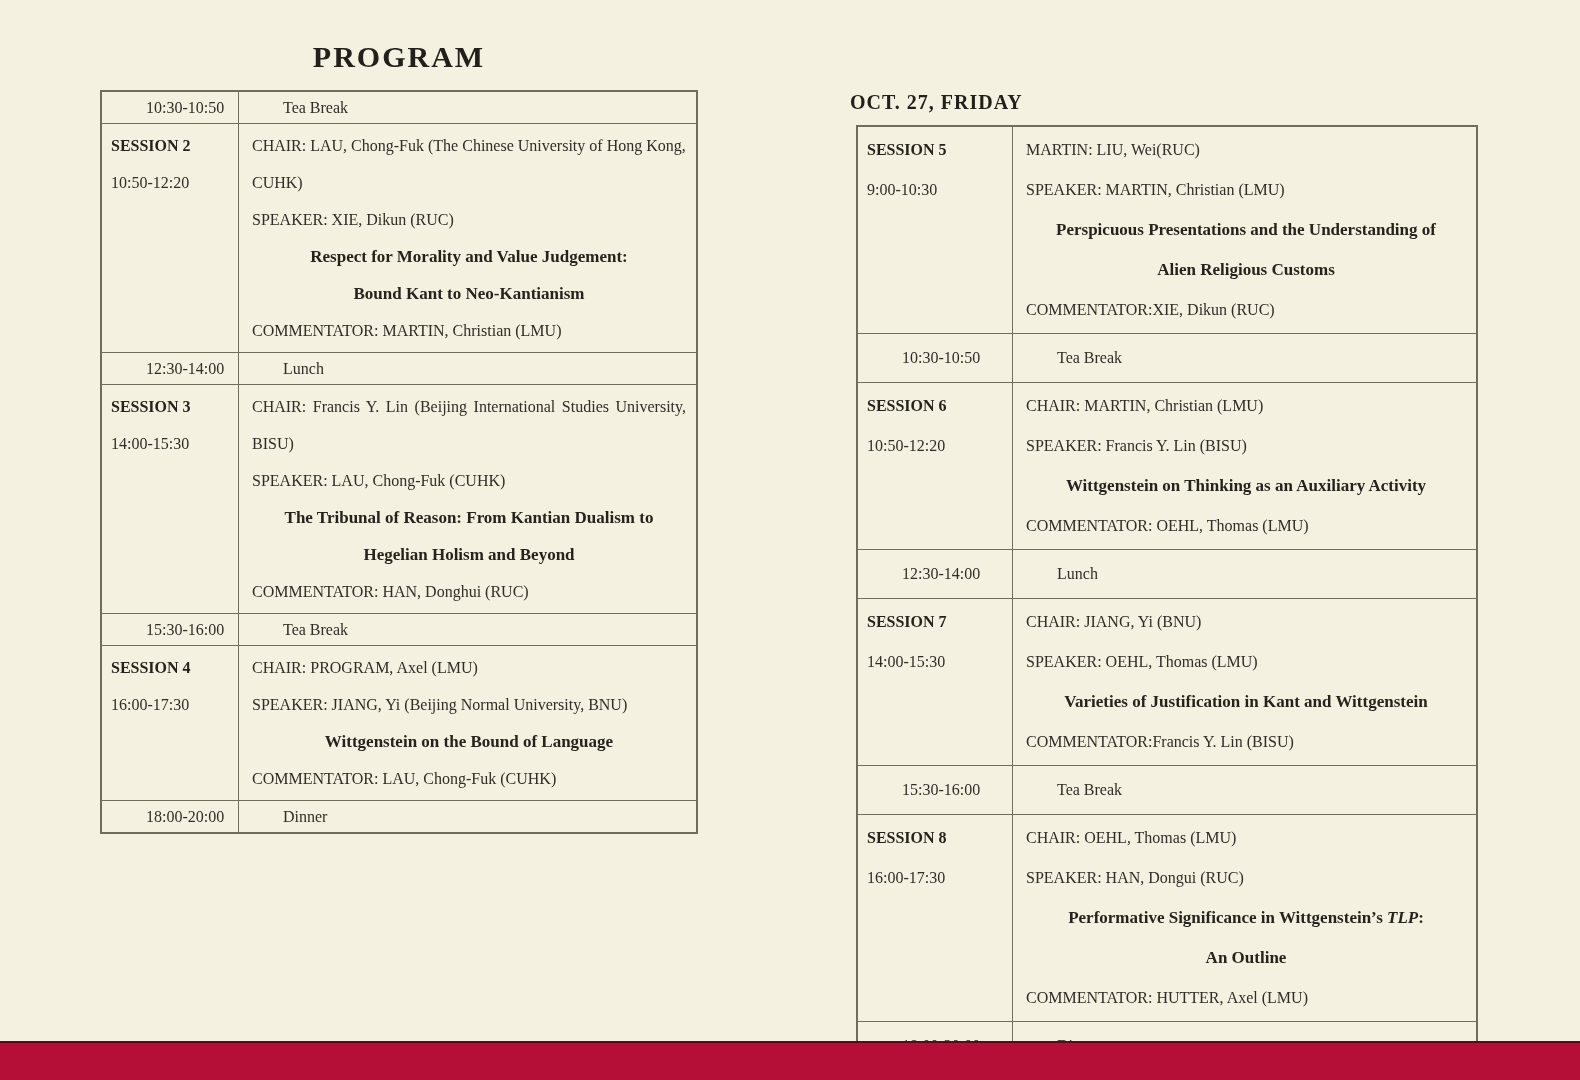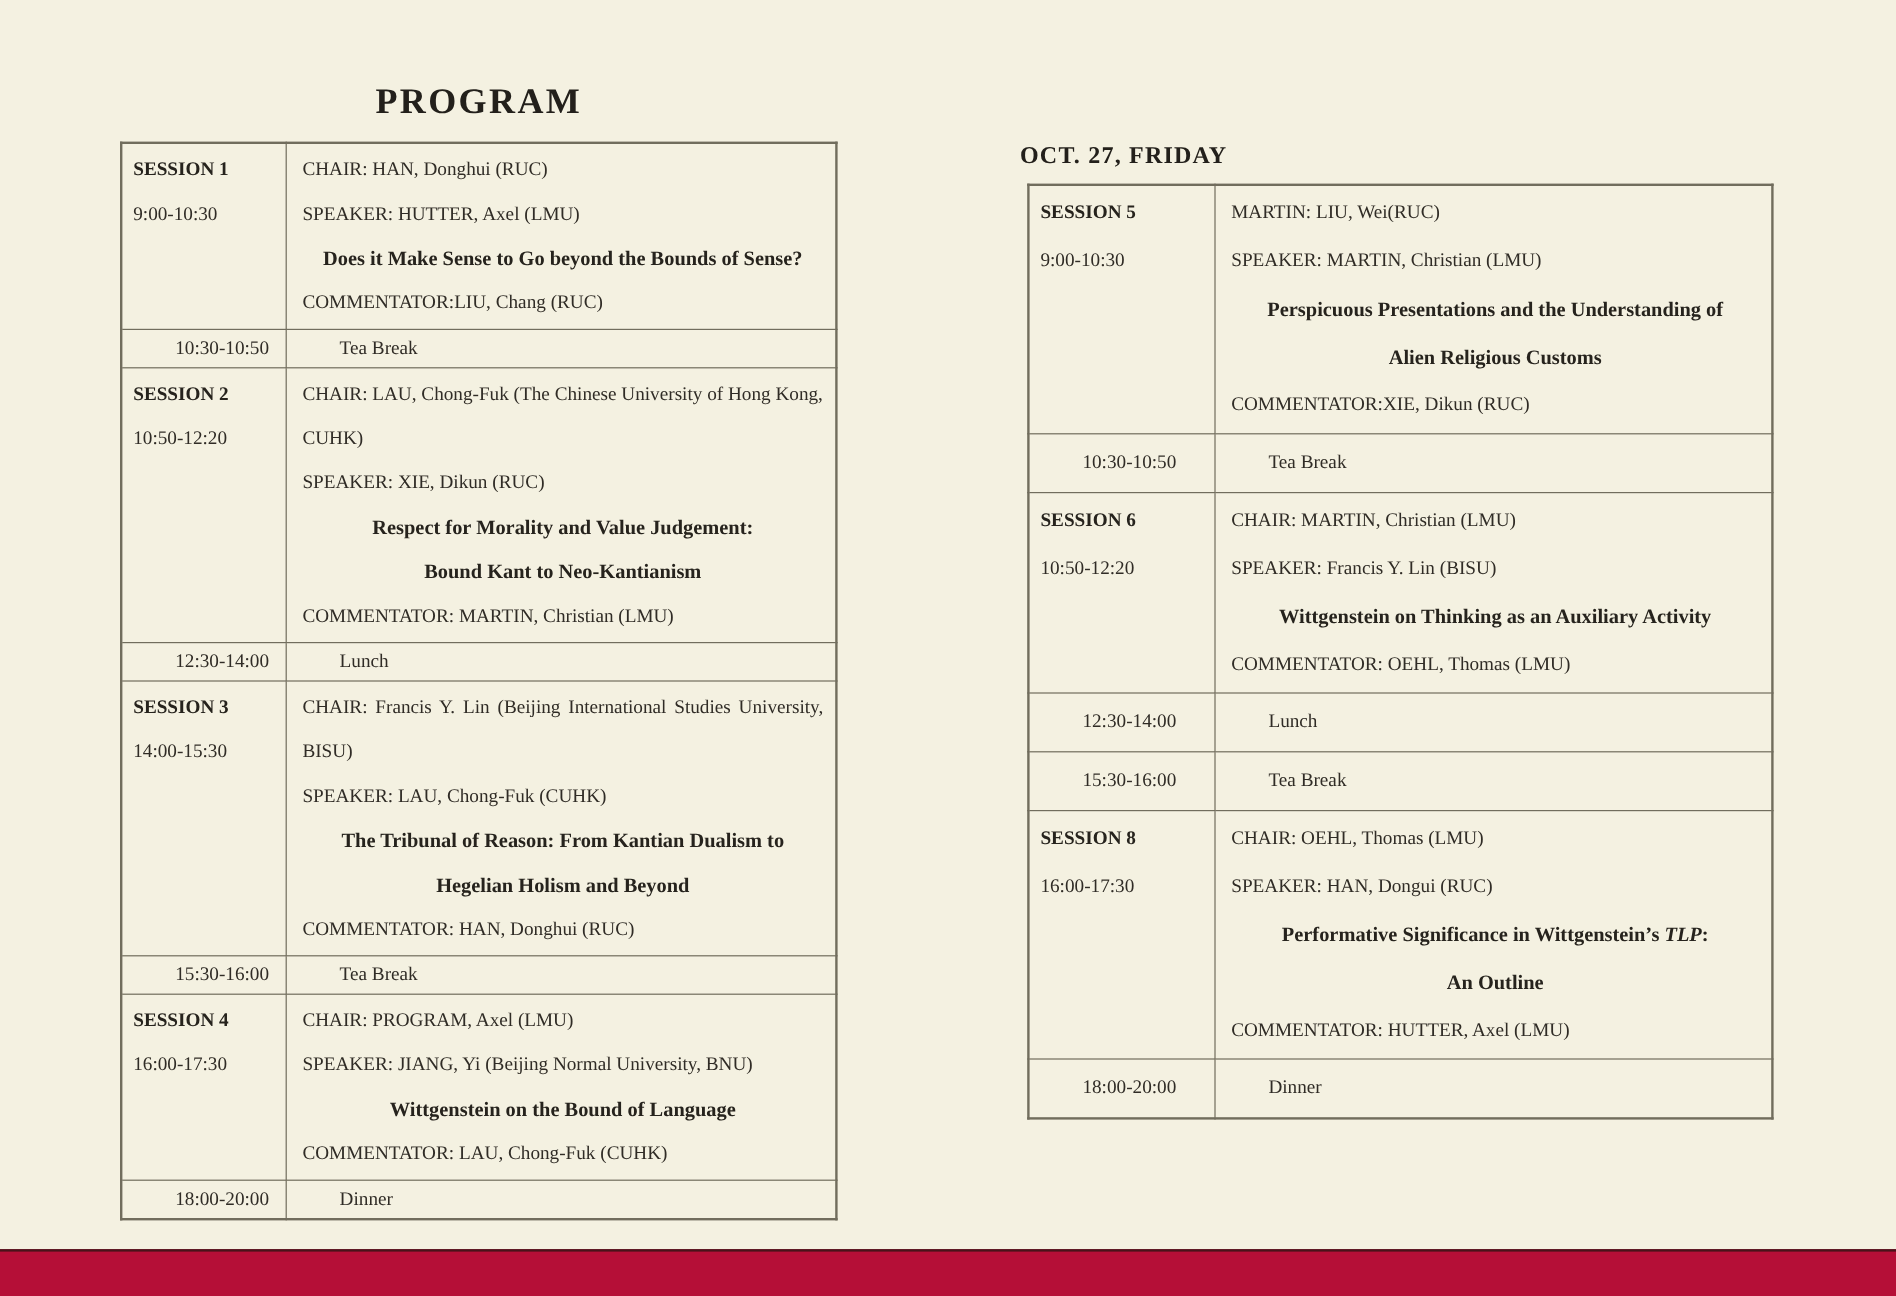--- a/index.html
+++ b/index.html
@@ -17,21 +17,21 @@
     width: 1580px;
     height: 1080px;
     box-sizing: border-box;
   }
   .columns {
     display: flex;
     padding: 0 78px 0 100px;
     gap: 158px;
     box-sizing: border-box;
   }
-  .day { box-sizing: border-box; margin-top: 28px; }
+  .day { box-sizing: border-box; }
   .day[data-day="0"] { width: 598px; }
   .day[data-day="1"] { width: 622px; }
 
   .program-title {
     margin: 40px 0 16px 0;
     font-size: 30px;
     line-height: 34px;
     font-weight: bold;
     text-align: center;
     letter-spacing: 2px;
@@ -97,32 +97,20 @@
 </head>
 <body>
 
 <div class="sheet">
   <div class="columns">
 
     <div class="day" data-day="0">
       <h1 class="program-title">PROGRAM</h1>
       <table class="program-table">
         <tbody>
-            <tr>
-              <td class="c1">
-                <div class="line session-label">SESSION 1</div>
-                <div class="line session-time">9:00-10:30</div>
-              </td>
-              <td class="c2">
-                <div class="line">CHAIR: HAN, Donghui (RUC)</div>
-                <div class="line">SPEAKER: HUTTER, Axel (LMU)</div>
-                <div class="line title-line">Does it Make Sense to Go beyond the Bounds of Sense?</div>
-                <div class="line">COMMENTATOR:LIU, Chang (RUC)</div>
-              </td>
-            </tr>
             <tr class="break-row">
               <td class="c1">
                 <div class="line">10:30-10:50</div>
               </td>
               <td class="c2">
                 <div class="line">Tea Break</div>
               </td>
             </tr>
             <tr>
               <td class="c1">
@@ -231,20 +219,32 @@
               </td>
             </tr>
             <tr class="break-row">
               <td class="c1">
                 <div class="line">12:30-14:00</div>
               </td>
               <td class="c2">
                 <div class="line">Lunch</div>
               </td>
             </tr>
+            <tr>
+              <td class="c1">
+                <div class="line session-label">SESSION 7</div>
+                <div class="line session-time">14:00-15:30</div>
+              </td>
+              <td class="c2">
+                <div class="line">CHAIR: JIANG, Yi (BNU)</div>
+                <div class="line">SPEAKER: OEHL, Thomas (LMU)</div>
+                <div class="line title-line">Varieties of Justification in Kant and Wittgenstein</div>
+                <div class="line">COMMENTATOR:Francis Y. Lin (BISU)</div>
+              </td>
+            </tr>
             <tr class="break-row">
               <td class="c1">
                 <div class="line">15:30-16:00</div>
               </td>
               <td class="c2">
                 <div class="line">Tea Break</div>
               </td>
             </tr>
             <tr>
               <td class="c1">

